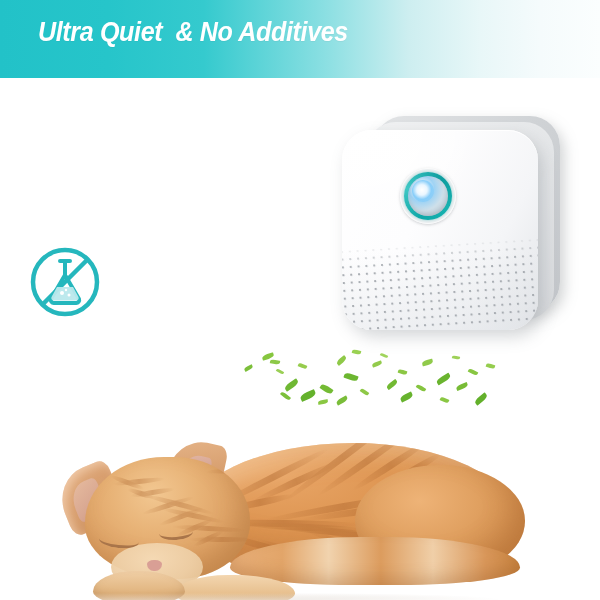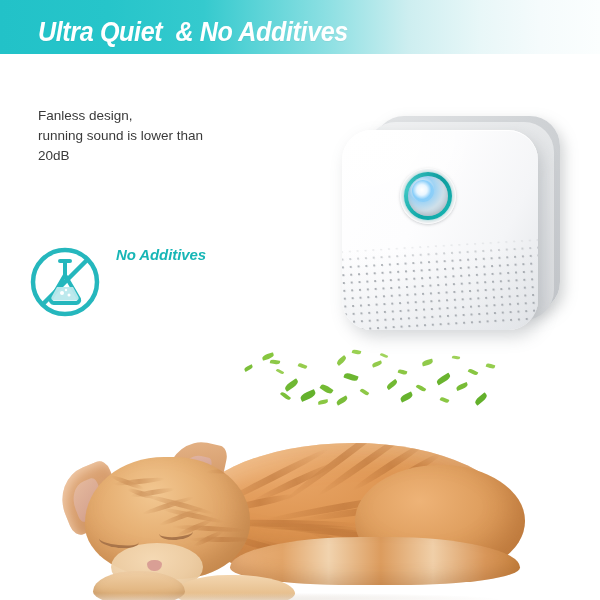--- a/index.html
+++ b/index.html
@@ -16,21 +16,21 @@
     height: 600px;
     overflow: hidden;
     background: #ffffff;
   }
 
   
   .header-band {
     position: absolute;
     left: 0; top: 0;
     width: 600px;
-    height: 54px;
+    height: 78px;
     background: linear-gradient(90deg,
         #22c2c8 0%,
         #26c5ca 18%,
         #35cace 34%,
         #8adfe2 54%,
         #cdeef0 68%,
         #e8f7f8 80%,
         #f5fbfc 90%,
         #fbfefe 100%);
   }
@@ -372,40 +372,36 @@
 <body>
 
 <div class="page">
 
   <div class="header-band">
     <div class="header-title">Ultra Quiet  &amp; No Additives</div>
   </div>
 
   <div class="feature feature-1">
     <div class="feature-text">
-      <div class="feature-body">Fanless design,
-running sound is lower than
-20dB</div>
     </div>
   </div>
 
   <div class="feature feature-2">
     <div class="feature-icon">
       <svg class="icon-svg" width="78" height="78" viewBox="0 0 78 78" aria-hidden="true">
         <circle cx="39" cy="39" r="32" fill="none" stroke="#25b7bd" stroke-width="4.5"></circle>
         <line x1="17" y1="61" x2="61" y2="17" stroke="#25b7bd" stroke-width="4.5" stroke-linecap="round"></line>
         <path d="M34 18 H44 M39 18 V32 L53 56 A3 3 0 0 1 50 60 H28 A3 3 0 0 1 25 56 L39 32" fill="none" stroke="#25b7bd" stroke-width="4" stroke-linejoin="round" stroke-linecap="round"></path>
         <path d="M31 44 H47 L52.5 54 A2.5 2.5 0 0 1 50 57.5 H28 A2.5 2.5 0 0 1 25.5 54 Z" fill="#b9e8ec" opacity="0.95"></path>
         <circle cx="36" cy="50" r="2" fill="#ffffff"></circle>
         <circle cx="43" cy="52" r="1.5" fill="#ffffff"></circle>
         <circle cx="40" cy="47" r="1.2" fill="#ffffff"></circle>
       </svg>
     </div>
     <div class="feature-text">
-      <div class="feature-heading">No Additives</div>
     </div>
   </div>
 
   <div class="device-wrap">
     <div class="device-back"></div>
     <div class="device-back2"></div>
     <div class="device-front">
       <div class="device-sheen"></div>
       <div class="device-vent-shade"></div>
       <div class="device-vent"></div>

